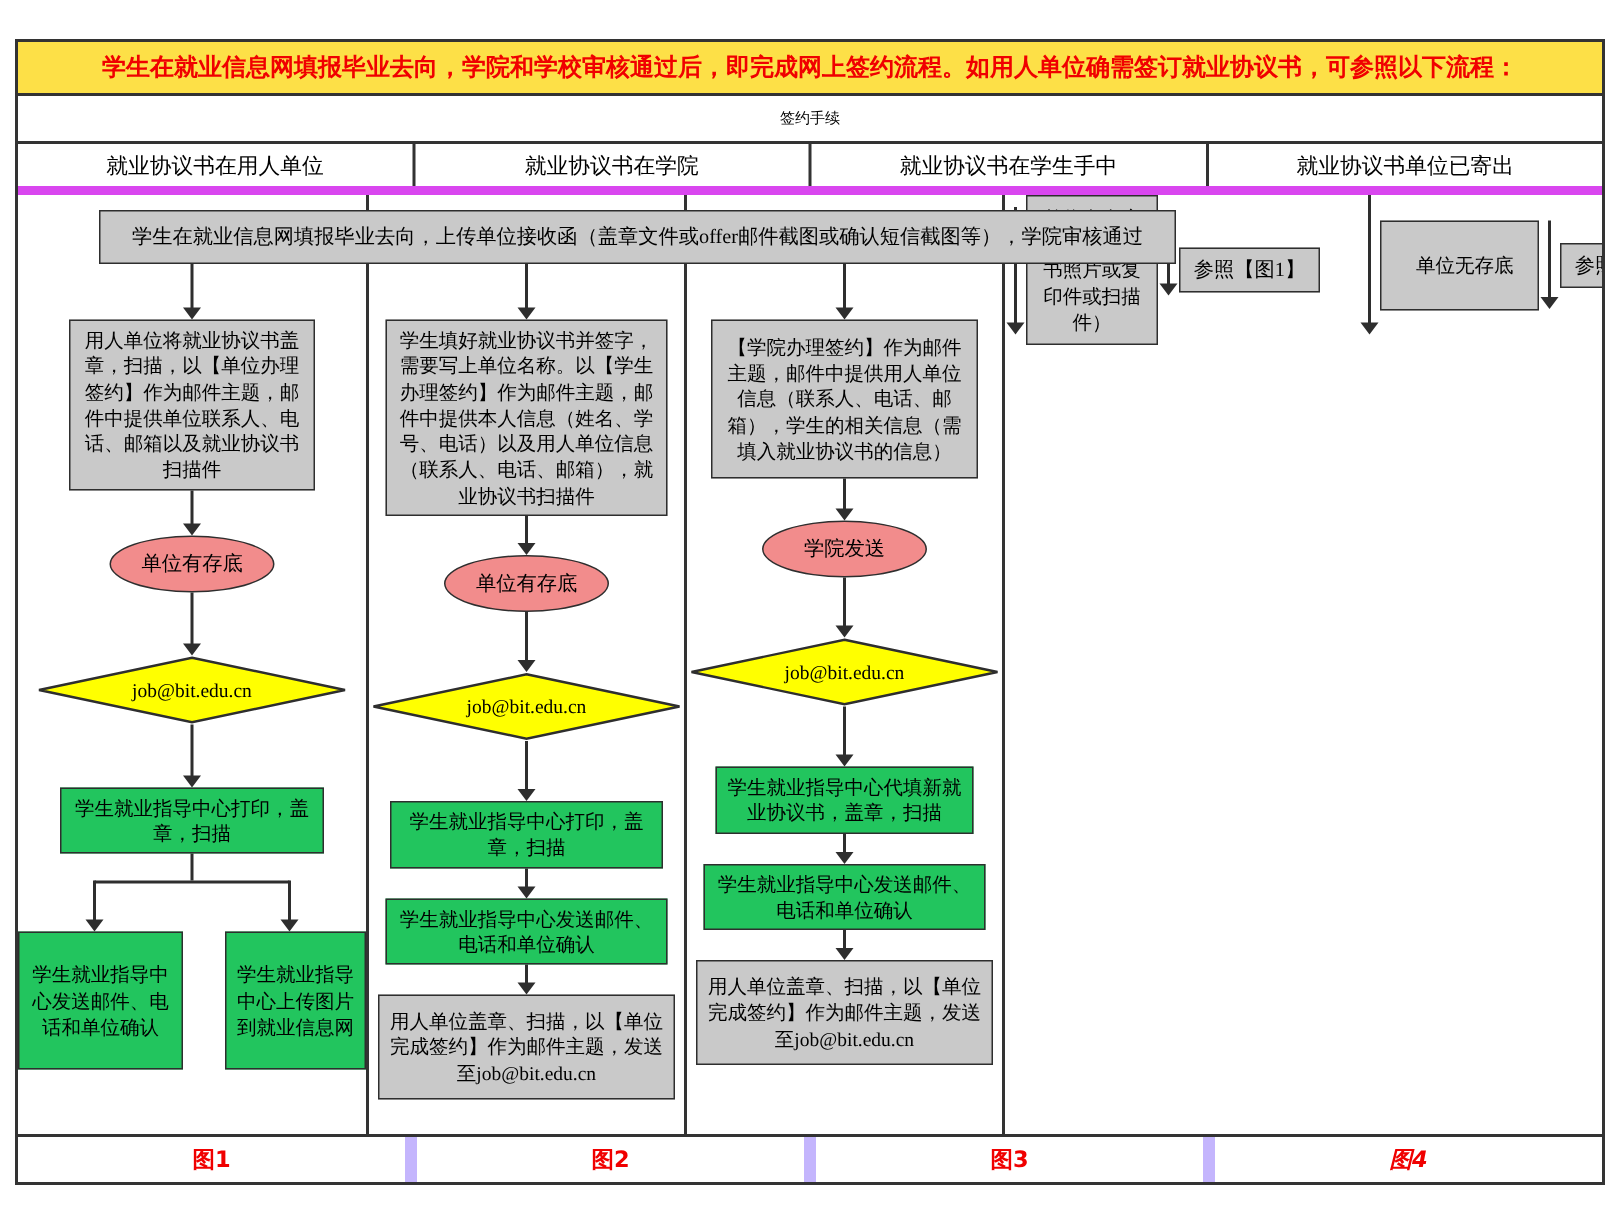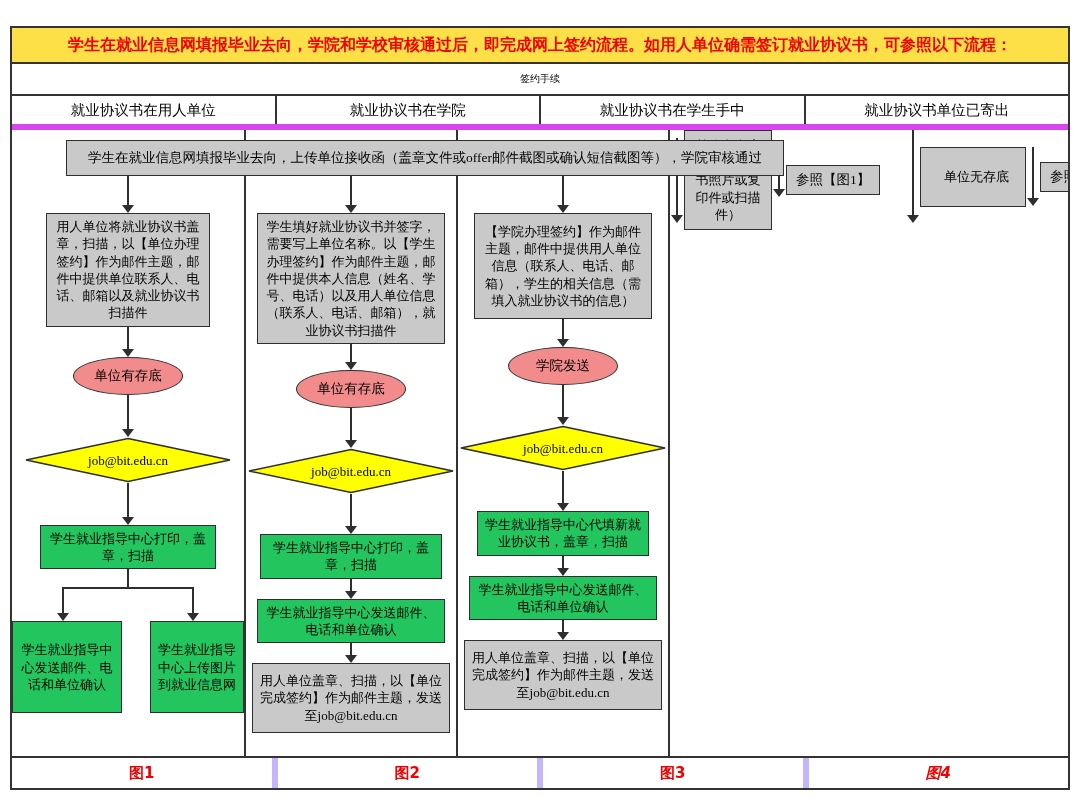--- a/index.html
+++ b/index.html
@@ -66,21 +66,21 @@
   .c3-final{width:198px;min-height:70px}
 
   
   .pair4 { display:flex; gap:26px; align-items:flex-start; }
   .sub   { display:flex; flex-direction:row; align-items:center; }
   .c4-a  { width:88px; height:100px; }
   .c4-b  { width:106px; height:60px;padding-left:12px; }
   .c4-ref{ width:94px; min-height:30px; font-size:13.5px; }
 
   .figure-row { height:32px; flex:none; border-top:2px solid #333; display:flex; }
-  .fcell { flex:1; border-right:6px solid #c4b5fd; display:flex; align-items:center; justify-content:center; }
+  .fcell { flex:1; border-right:8px solid #c4b5fd; display:flex; align-items:center; justify-content:center; }
   .fcell:last-child { border-right:none;font-style:italic; }
   .fig { color:#f00000; font-weight:bold; font-size:15px; }
 </style>
 </head>
 <body>
 
 <div class="page">
   <div class="frame">
 
     <div class="banner">

